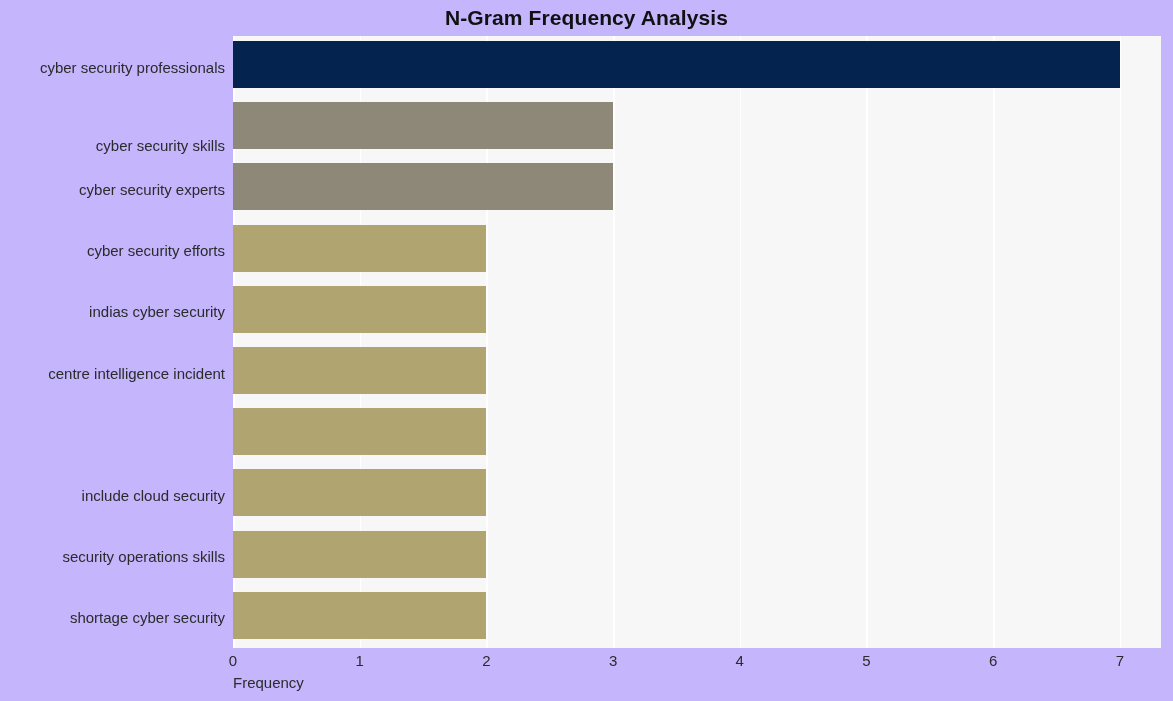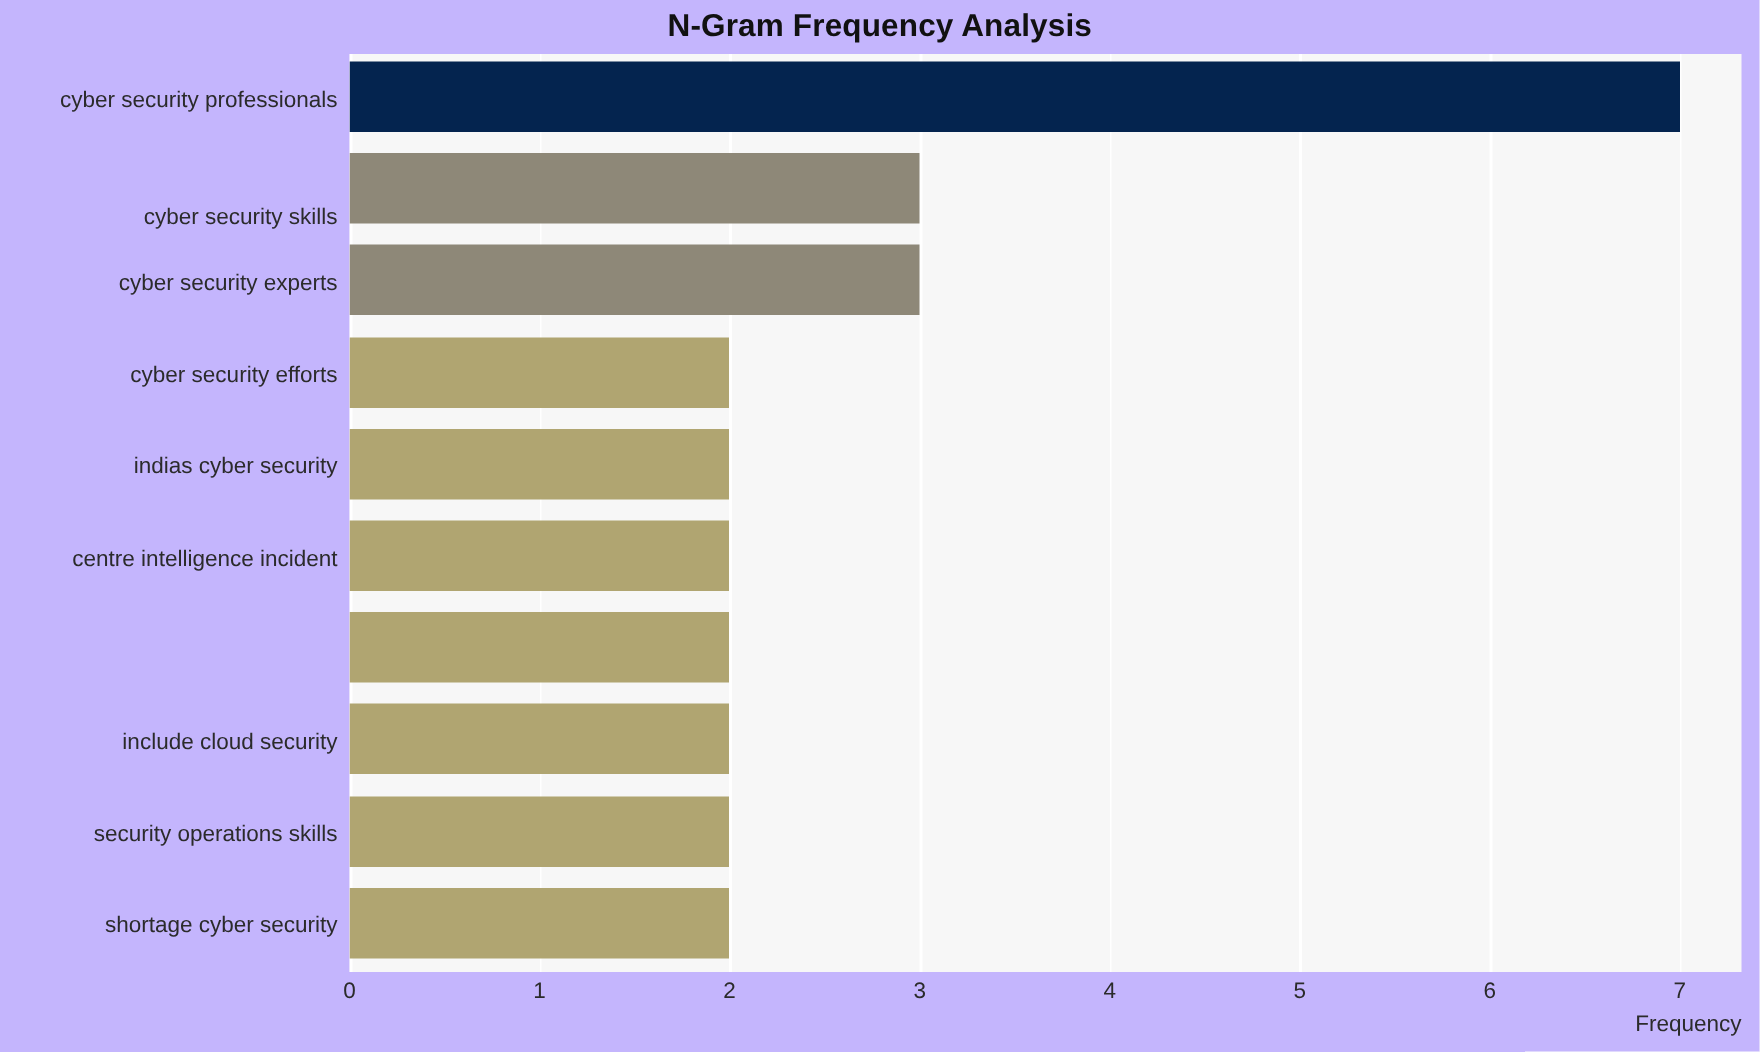--- a/index.html
+++ b/index.html
@@ -105,21 +105,21 @@
     top: 0;
     font-size: 15px;
     color: #2b2b2b;
     transform: translateX(-50%);
   }
   #x-axis-title {
     position: absolute;
     left: 233px;
     top: 674px;
     width: 928px;
-    text-align: right;
+    text-align: left;
     font-size: 15px;
     color: #2b2b2b;
   }
 </style>
 </head>
 <body>
 
 <div id="chart-figure" style="background: #c4b5fd;">
 
   <div id="chart-title" style="color: rgb(17, 17, 17);">N-Gram Frequency Analysis</div>

